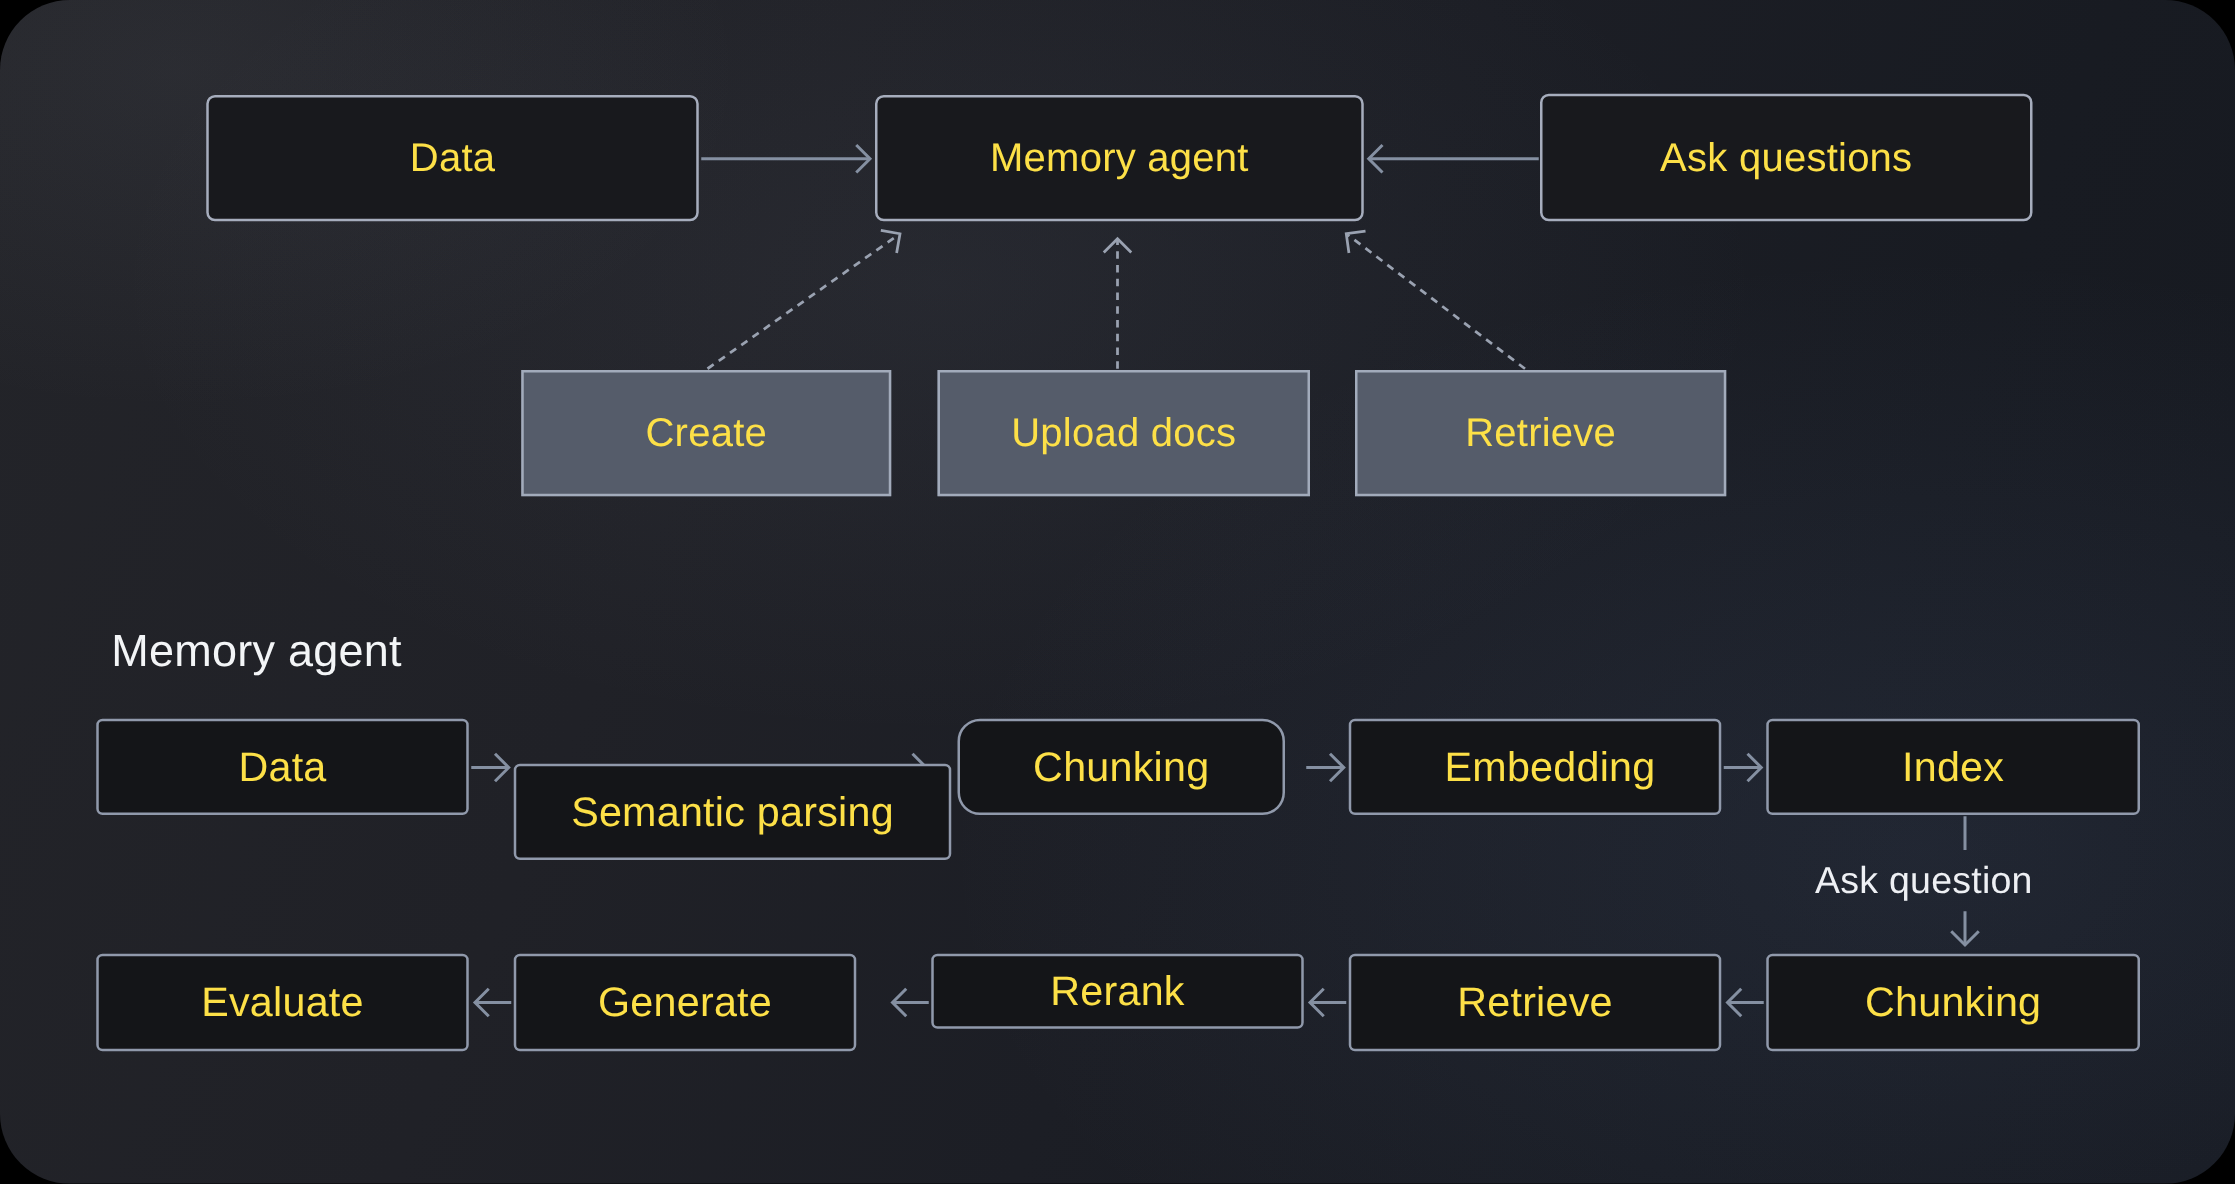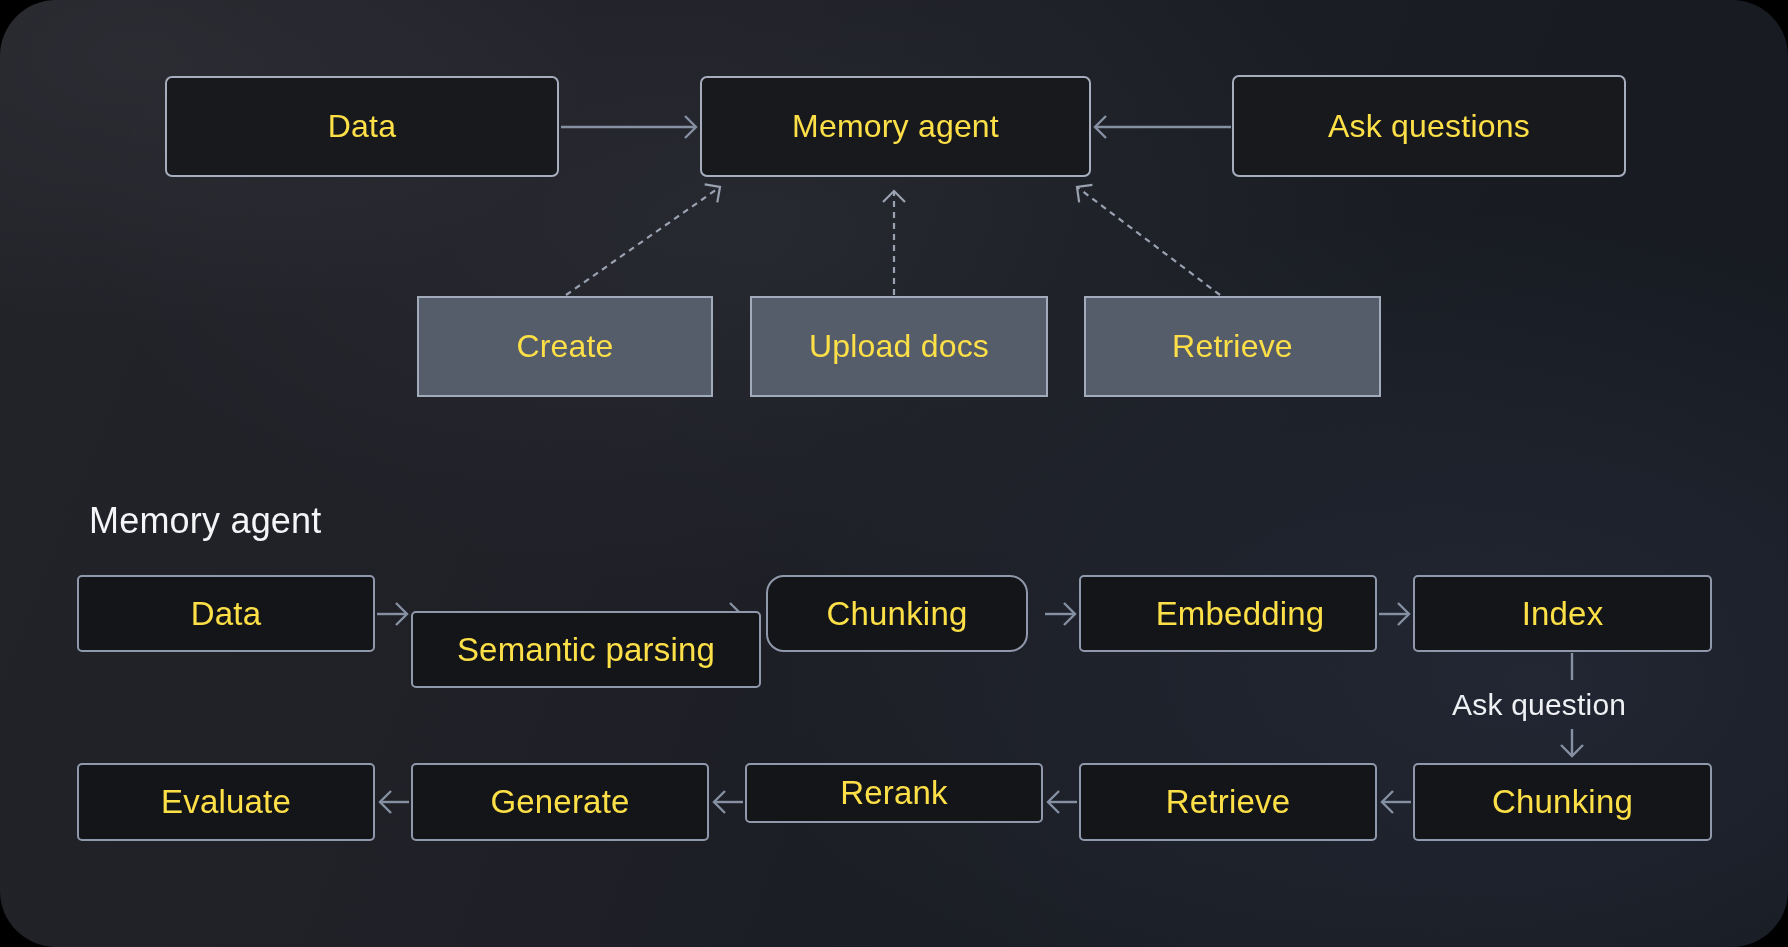--- a/index.html
+++ b/index.html
@@ -124,18 +124,18 @@
 
   <div class="box box-dark-bottom" style="left:77px; top:575px; width:298px; height:77px;">Data</div>
   <div class="box box-dark-bottom" style="left:411px; top:588px; width:350px; height:77px;margin-top:23px;">Semantic parsing</div>
   <div class="box box-dark-bottom" style="left:766px; top:575px; width:262px; height:77px;border-radius:18px;">Chunking</div>
   <div class="box box-dark-bottom" style="left:1079px; top:575px; width:298px; height:77px;padding-left:24px;">Embedding</div>
   <div class="box box-dark-bottom" style="left:1413px; top:575px; width:299px; height:77px;">Index</div>
 
   <div class="edge-label">Ask question</div>
 
   <div class="box box-dark-bottom" style="left:77px; top:763px; width:298px; height:78px;">Evaluate</div>
-  <div class="box box-dark-bottom" style="left:411px; top:763px; width:298px; height:78px;">Generate</div>
+  <div class="box box-dark-bottom" style="left:411px; top:763px; width:274px; height:78px;">Generate</div>
   <div class="box box-dark-bottom" style="left:745px; top:763px; width:298px; height:60px;">Rerank</div>
   <div class="box box-dark-bottom" style="left:1079px; top:763px; width:298px; height:78px;">Retrieve</div>
   <div class="box box-dark-bottom" style="left:1413px; top:763px; width:299px; height:78px;">Chunking</div>
 
 </div>
 
 </body></html>

